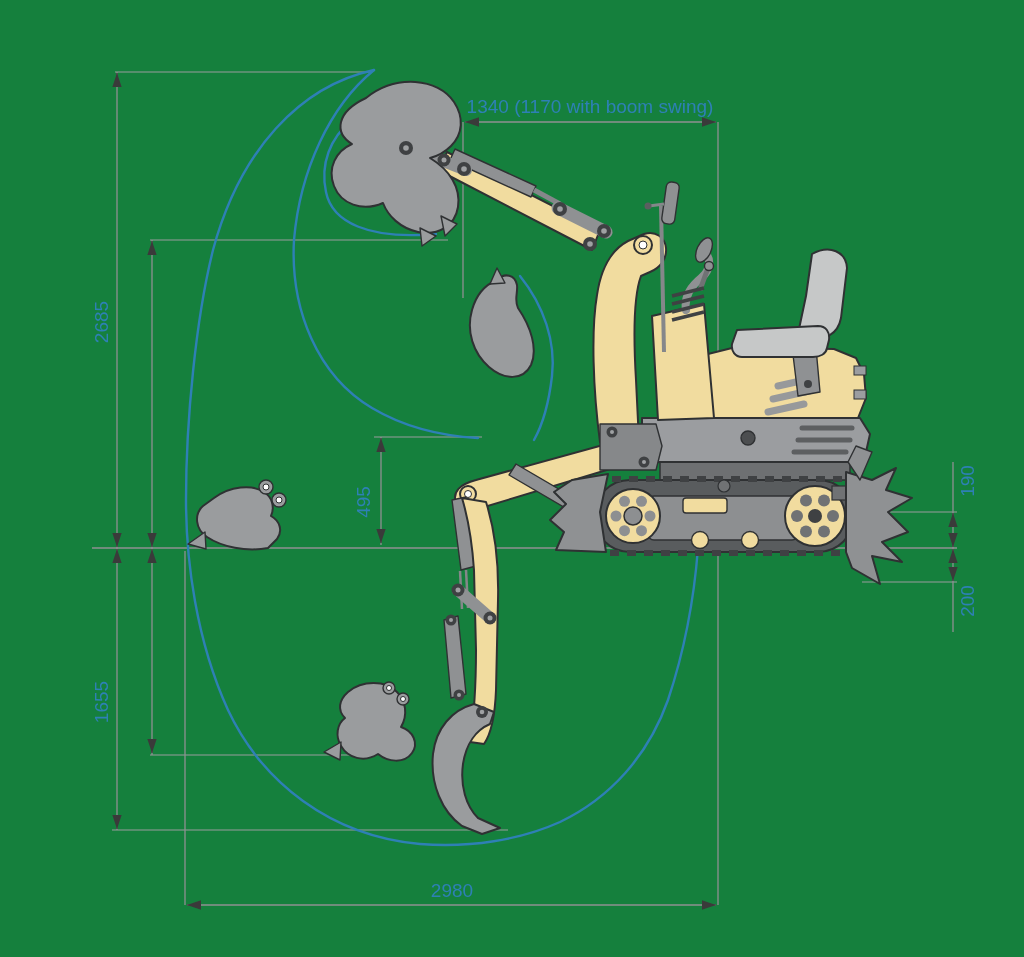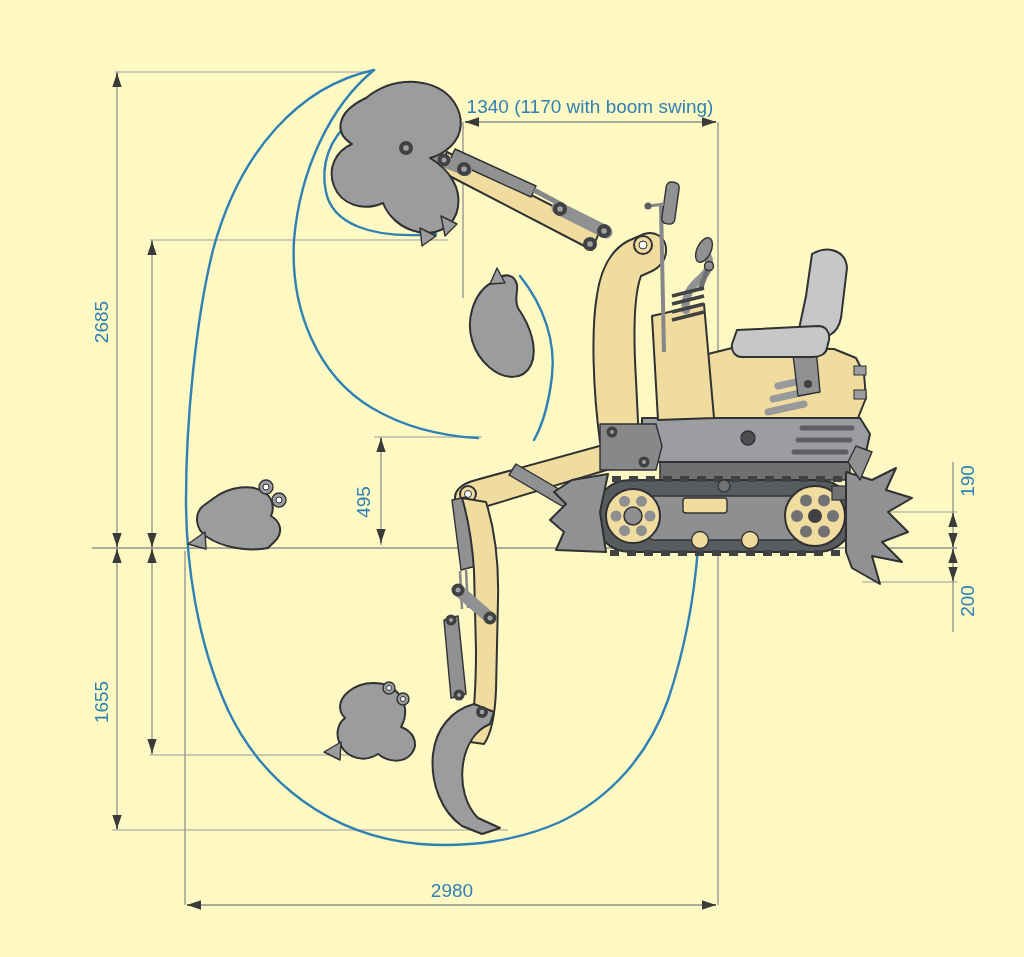--- a/index.html
+++ b/index.html
@@ -1,16 +1,16 @@
 <!DOCTYPE html>
 <html><head>
 <meta charset="utf-8">
 <style>
   html,body{margin:0;padding:0;background:#ffffff;}
-  .stage{position:relative;width:1024px;height:957px;background:#fef9c3;overflow:hidden;
+  .stage{position:relative;width:1024px;height:957px;background:#15803d;overflow:hidden;
          font-family:"Liberation Sans", sans-serif;}
   svg{display:block;}
   .dim{stroke:#8f9092;stroke-width:1.3;fill:none;}
   .dimthin{stroke:#9a9b9d;stroke-width:1.1;fill:none;}
   .arrseg{stroke:#3a3a3a;stroke-width:1.2;fill:none;}
   .blue{stroke:#2e80b5;stroke-width:2.4;fill:none;stroke-linecap:round;}
   .dimlabel{fill:#2e80b5;font-size:19px;font-family:"Liberation Sans",sans-serif;}
   .ol{stroke:#2f3133;stroke-width:2;stroke-linejoin:round;}
   .ol1{stroke:#2f3133;stroke-width:1.4;stroke-linejoin:round;}
   .yellow{fill:#f1dc9f;}

